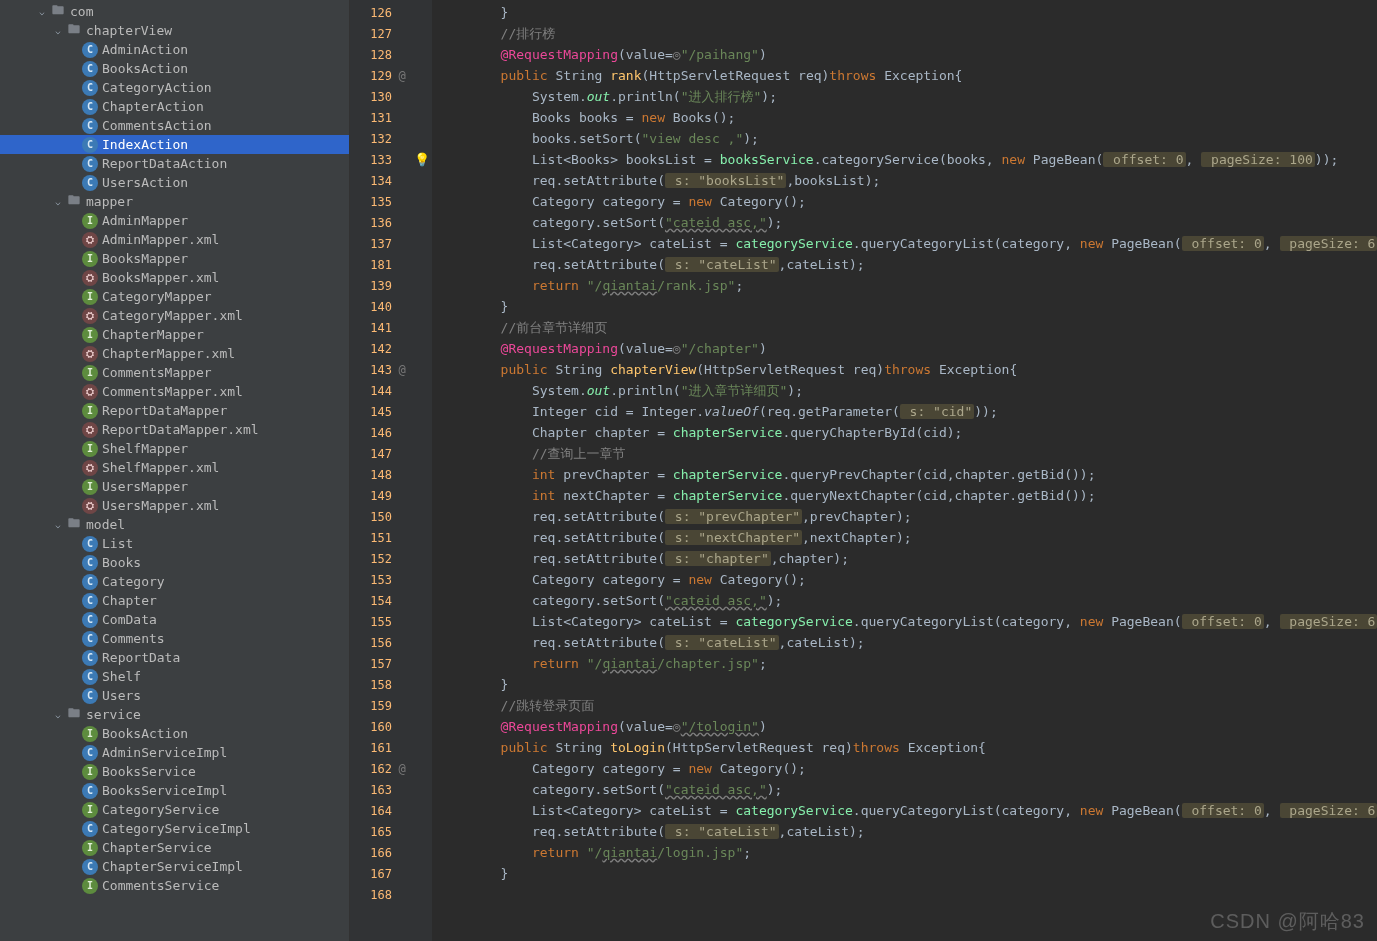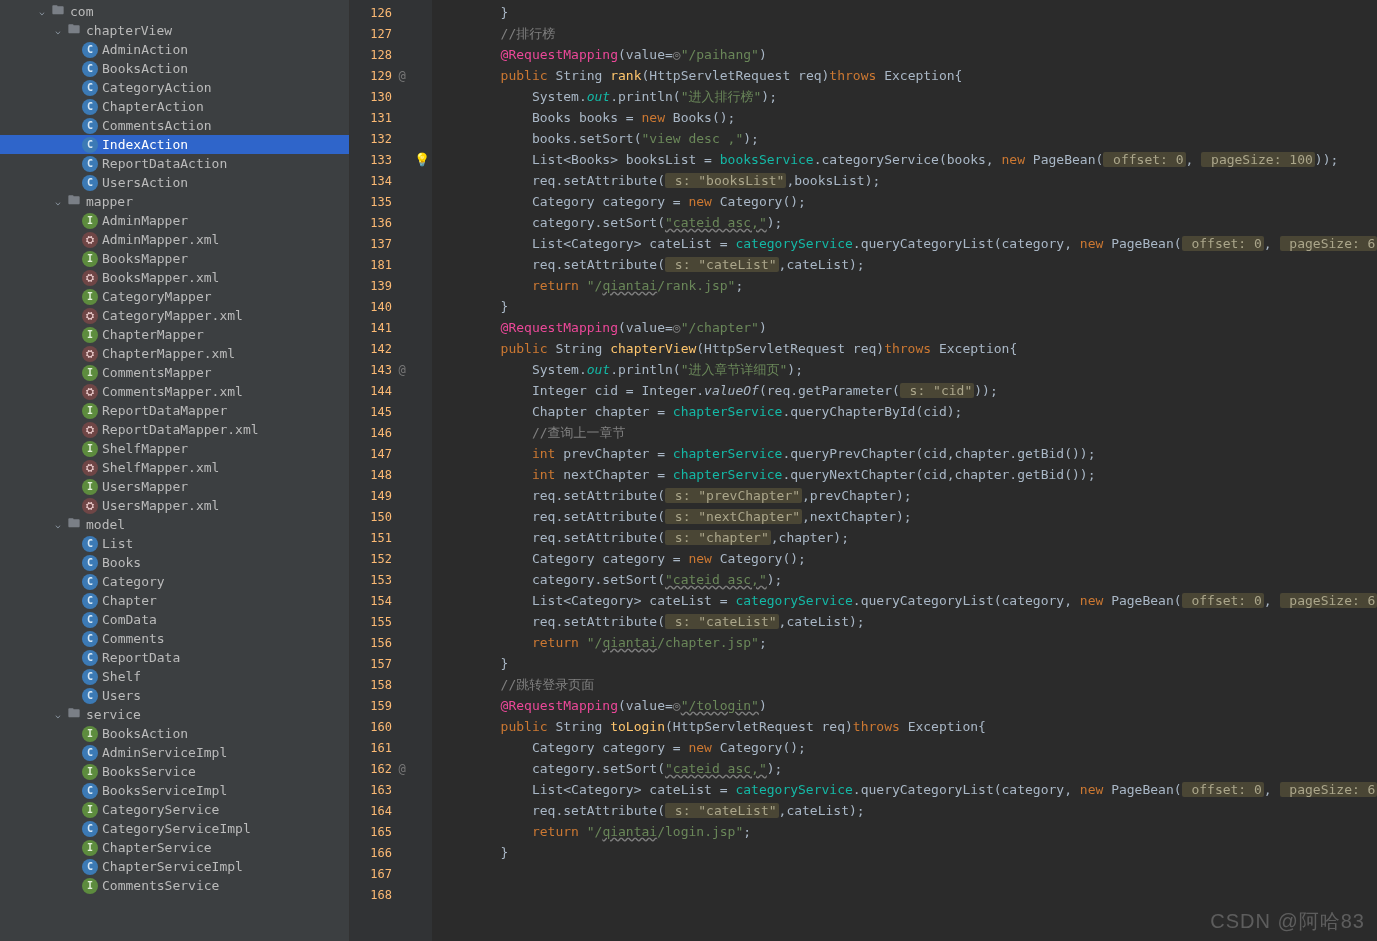--- a/index.html
+++ b/index.html
@@ -104,21 +104,21 @@
     padding-left: 6px;
   }
   .kw { color: #cc7832; }
   .str { color: #6a8759; }
   .fn { color: #ffc66d; }
   .cm { color: #808080; }
   .anno { color: #ec4899; }
   .hl-param { background: #4a4635; padding: 0 2px; border-radius: 2px; color: #aba68b; }
   .hl-str-err { text-decoration: underline; text-decoration-style: wavy; text-decoration-color: #808080; color: #6a8759; }
   .static { font-style: italic; }
-  .purple { color: #14b8a6; }
+  .purple { color: #86efac; }
   .watermark {
     position: absolute;
     bottom: 6px;
     right: 12px;
     font-size: 20px;
     font-family: sans-serif;
     color: rgba(200,200,200,0.32);
     pointer-events: none;
     letter-spacing: 1px;
   }
@@ -593,20 +593,21 @@
       <div class="code-line"><span>            Books books = </span><span class="kw">new </span><span>Books();</span></div>
       <div class="code-line"><span>            books.setSort(</span><span class="str">"view desc ,"</span><span>);</span></div>
       <div class="code-line"><span>            List&lt;Books&gt; booksList = </span><span class="purple">booksService</span><span>.categoryService(books, </span><span class="kw">new </span><span>PageBean(</span><span class="hl-param"> offset: 0</span><span>, </span><span class="hl-param"> pageSize: 100</span><span>)</span><span>);</span></div>
       <div class="code-line"><span>            req.setAttribute(</span><span class="hl-param"> s: "booksList"</span><span>,booksList);</span></div>
       <div class="code-line"><span>            Category category = </span><span class="kw">new </span><span>Category();</span></div>
       <div class="code-line"><span>            category.setSort(</span><span class="hl-str-err">"cateid asc,"</span><span>);</span></div>
       <div class="code-line"><span>            List&lt;Category&gt; cateList = </span><span class="purple">categoryService</span><span>.queryCategoryList(category, </span><span class="kw">new </span><span>PageBean(</span><span class="hl-param"> offset: 0</span><span>, </span><span class="hl-param"> pageSize: 6</span></div>
       <div class="code-line"><span>            req.setAttribute(</span><span class="hl-param"> s: "cateList"</span><span>,cateList);</span></div>
       <div class="code-line"><span class="kw">            return </span><span class="str">"/</span><span class="hl-str-err">qiantai</span><span class="str">/rank.jsp"</span><span>;</span></div>
       <div class="code-line"><span>        }</span></div>
+      <div class="code-line"><span class="cm">        //前台章节详细页</span></div>
       <div class="code-line"><span class="anno">        @RequestMapping</span><span>(value=</span><span class="cm">◎</span><span class="str">"/chapter"</span><span>)</span></div>
       <div class="code-line"><span class="kw">        public </span><span>String </span><span class="fn">chapterView</span><span>(HttpServletRequest req)</span><span class="kw">throws </span><span>Exception{</span></div>
       <div class="code-line"><span>            System.</span><span class="purple static">out</span><span>.println(</span><span class="str">"进入章节详细页"</span><span>);</span></div>
       <div class="code-line"><span>            Integer cid = Integer.</span><span class="static">valueOf</span><span>(req.getParameter(</span><span class="hl-param"> s: "cid"</span><span>));</span></div>
       <div class="code-line"><span>            Chapter chapter = </span><span class="purple">chapterService</span><span>.queryChapterById(cid);</span></div>
       <div class="code-line"><span class="cm">            //查询上一章节</span></div>
       <div class="code-line"><span class="kw">            int </span><span>prevChapter = </span><span class="purple">chapterService</span><span>.queryPrevChapter(cid,chapter.getBid());</span></div>
       <div class="code-line"><span class="kw">            int </span><span>nextChapter = </span><span class="purple">chapterService</span><span>.queryNextChapter(cid,chapter.getBid());</span></div>
       <div class="code-line"><span>            req.setAttribute(</span><span class="hl-param"> s: "prevChapter"</span><span>,prevChapter);</span></div>
       <div class="code-line"><span>            req.setAttribute(</span><span class="hl-param"> s: "nextChapter"</span><span>,nextChapter);</span></div>

